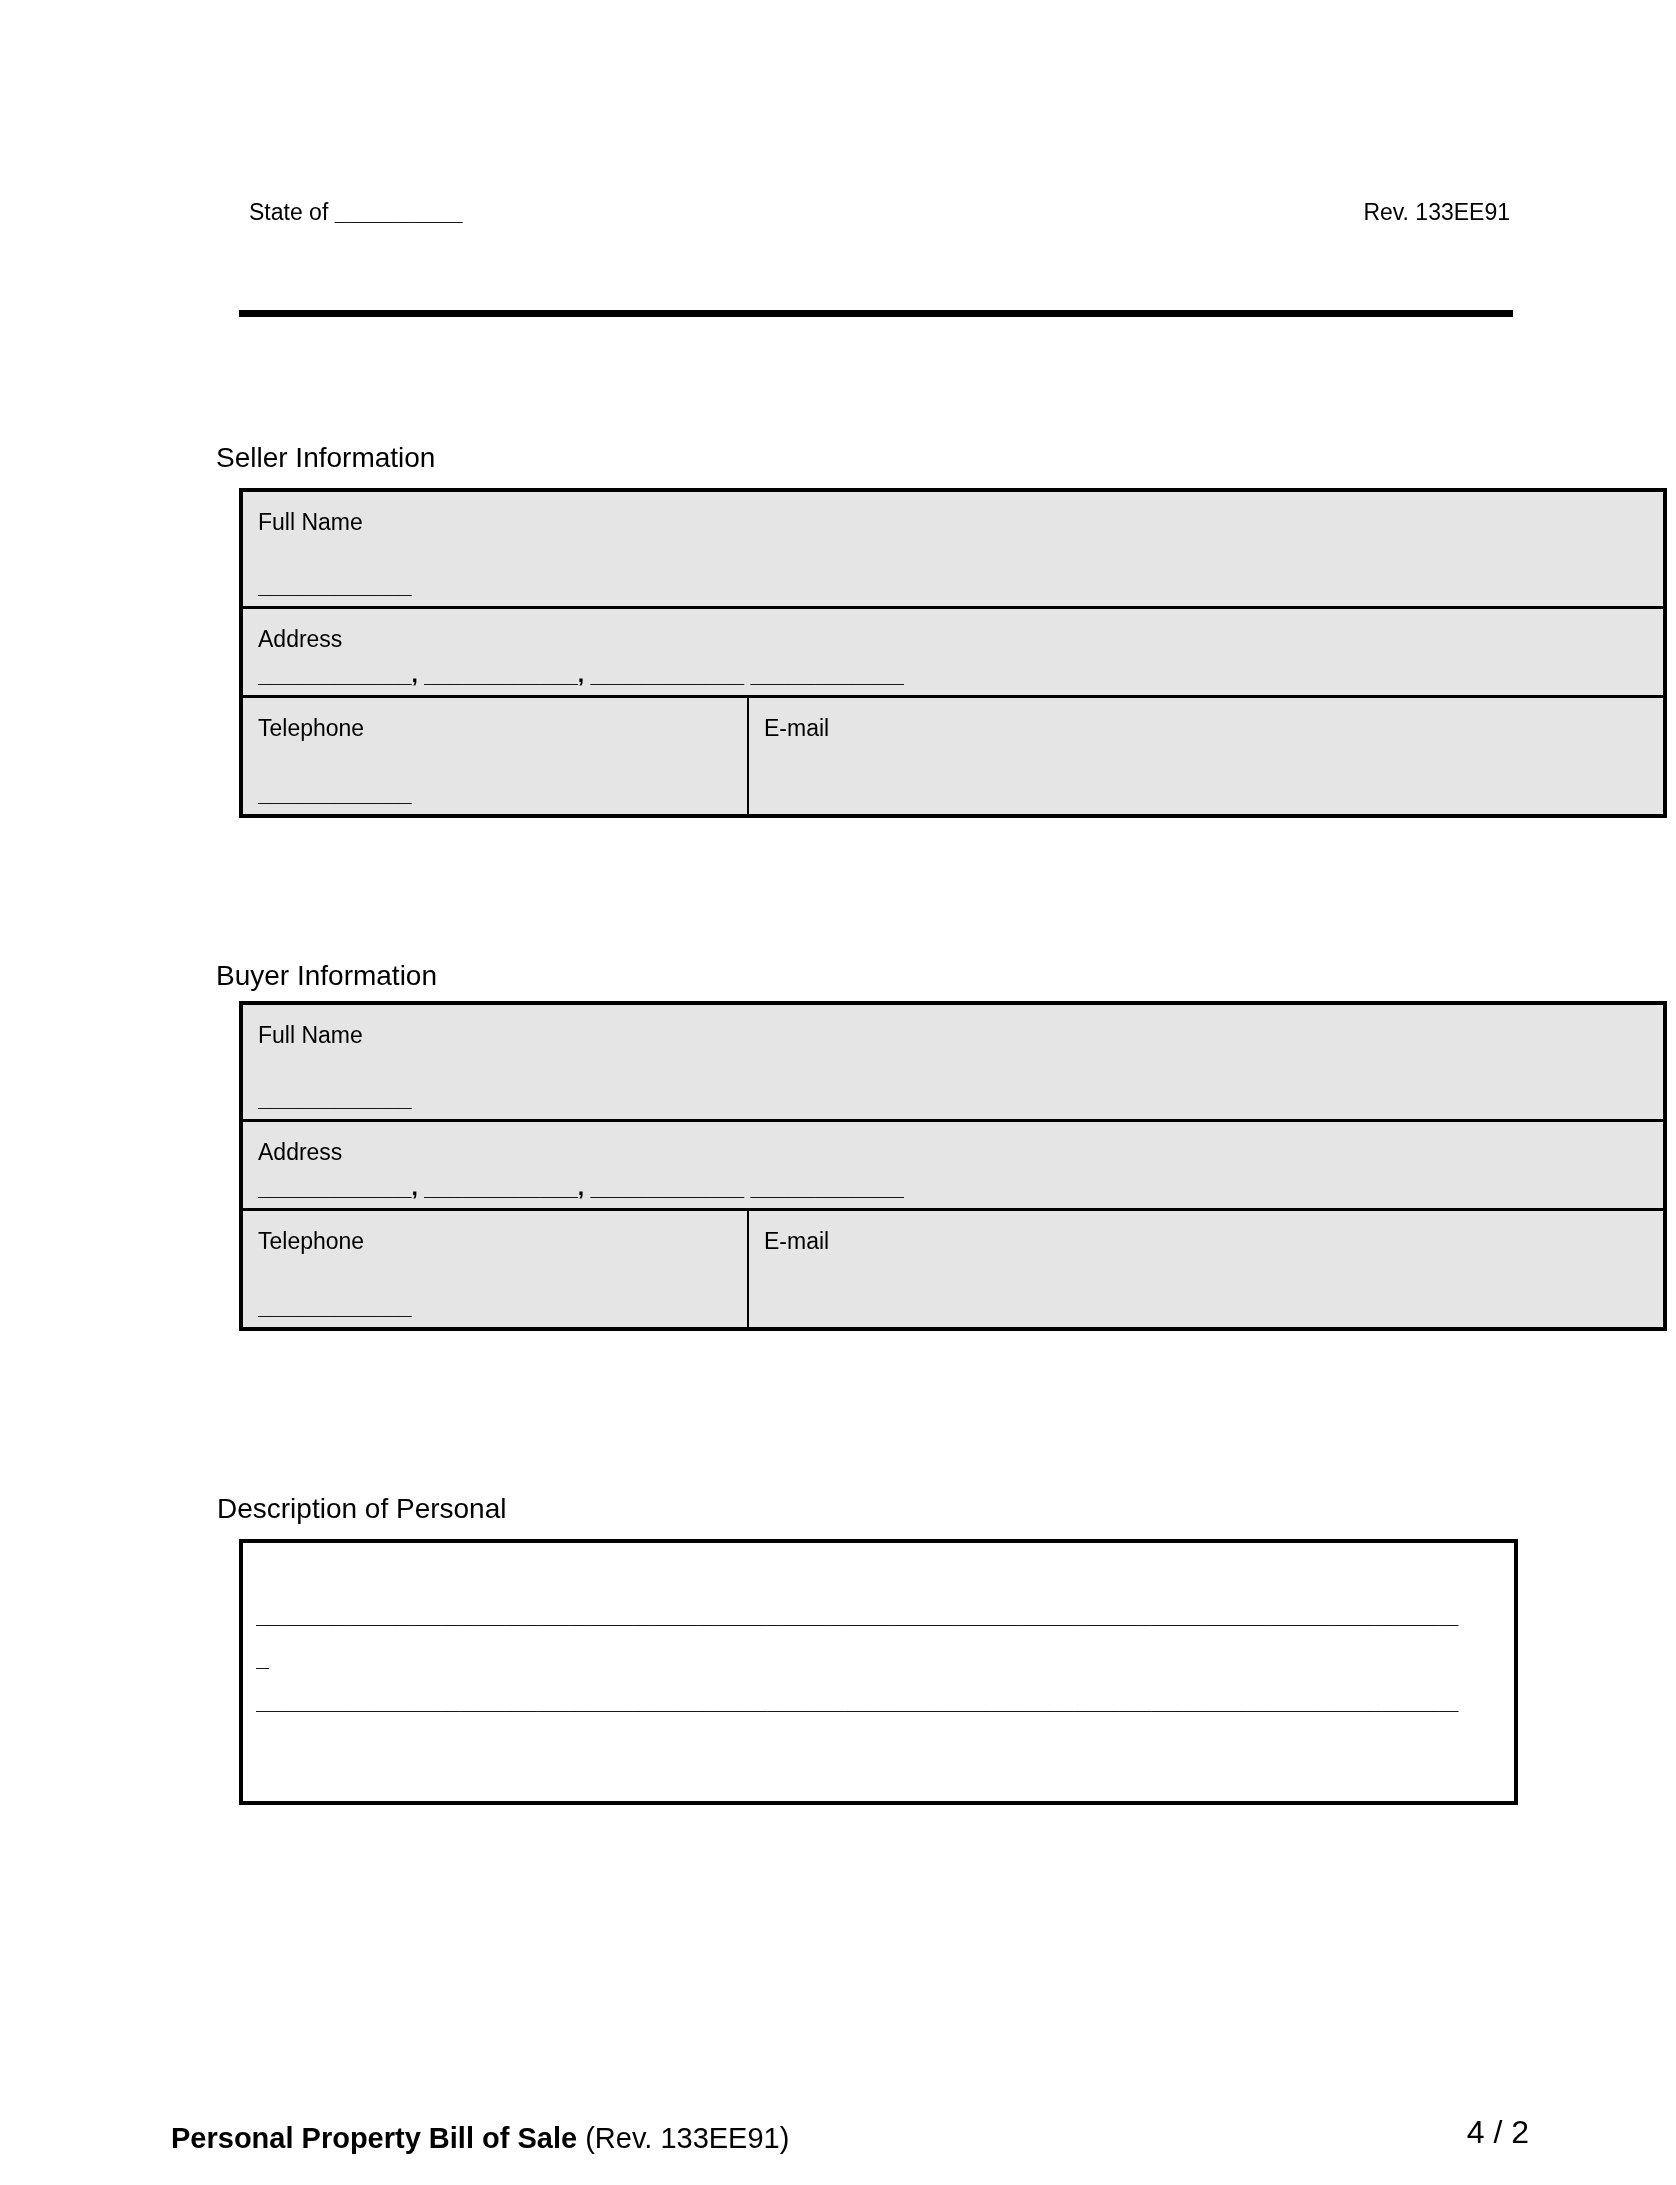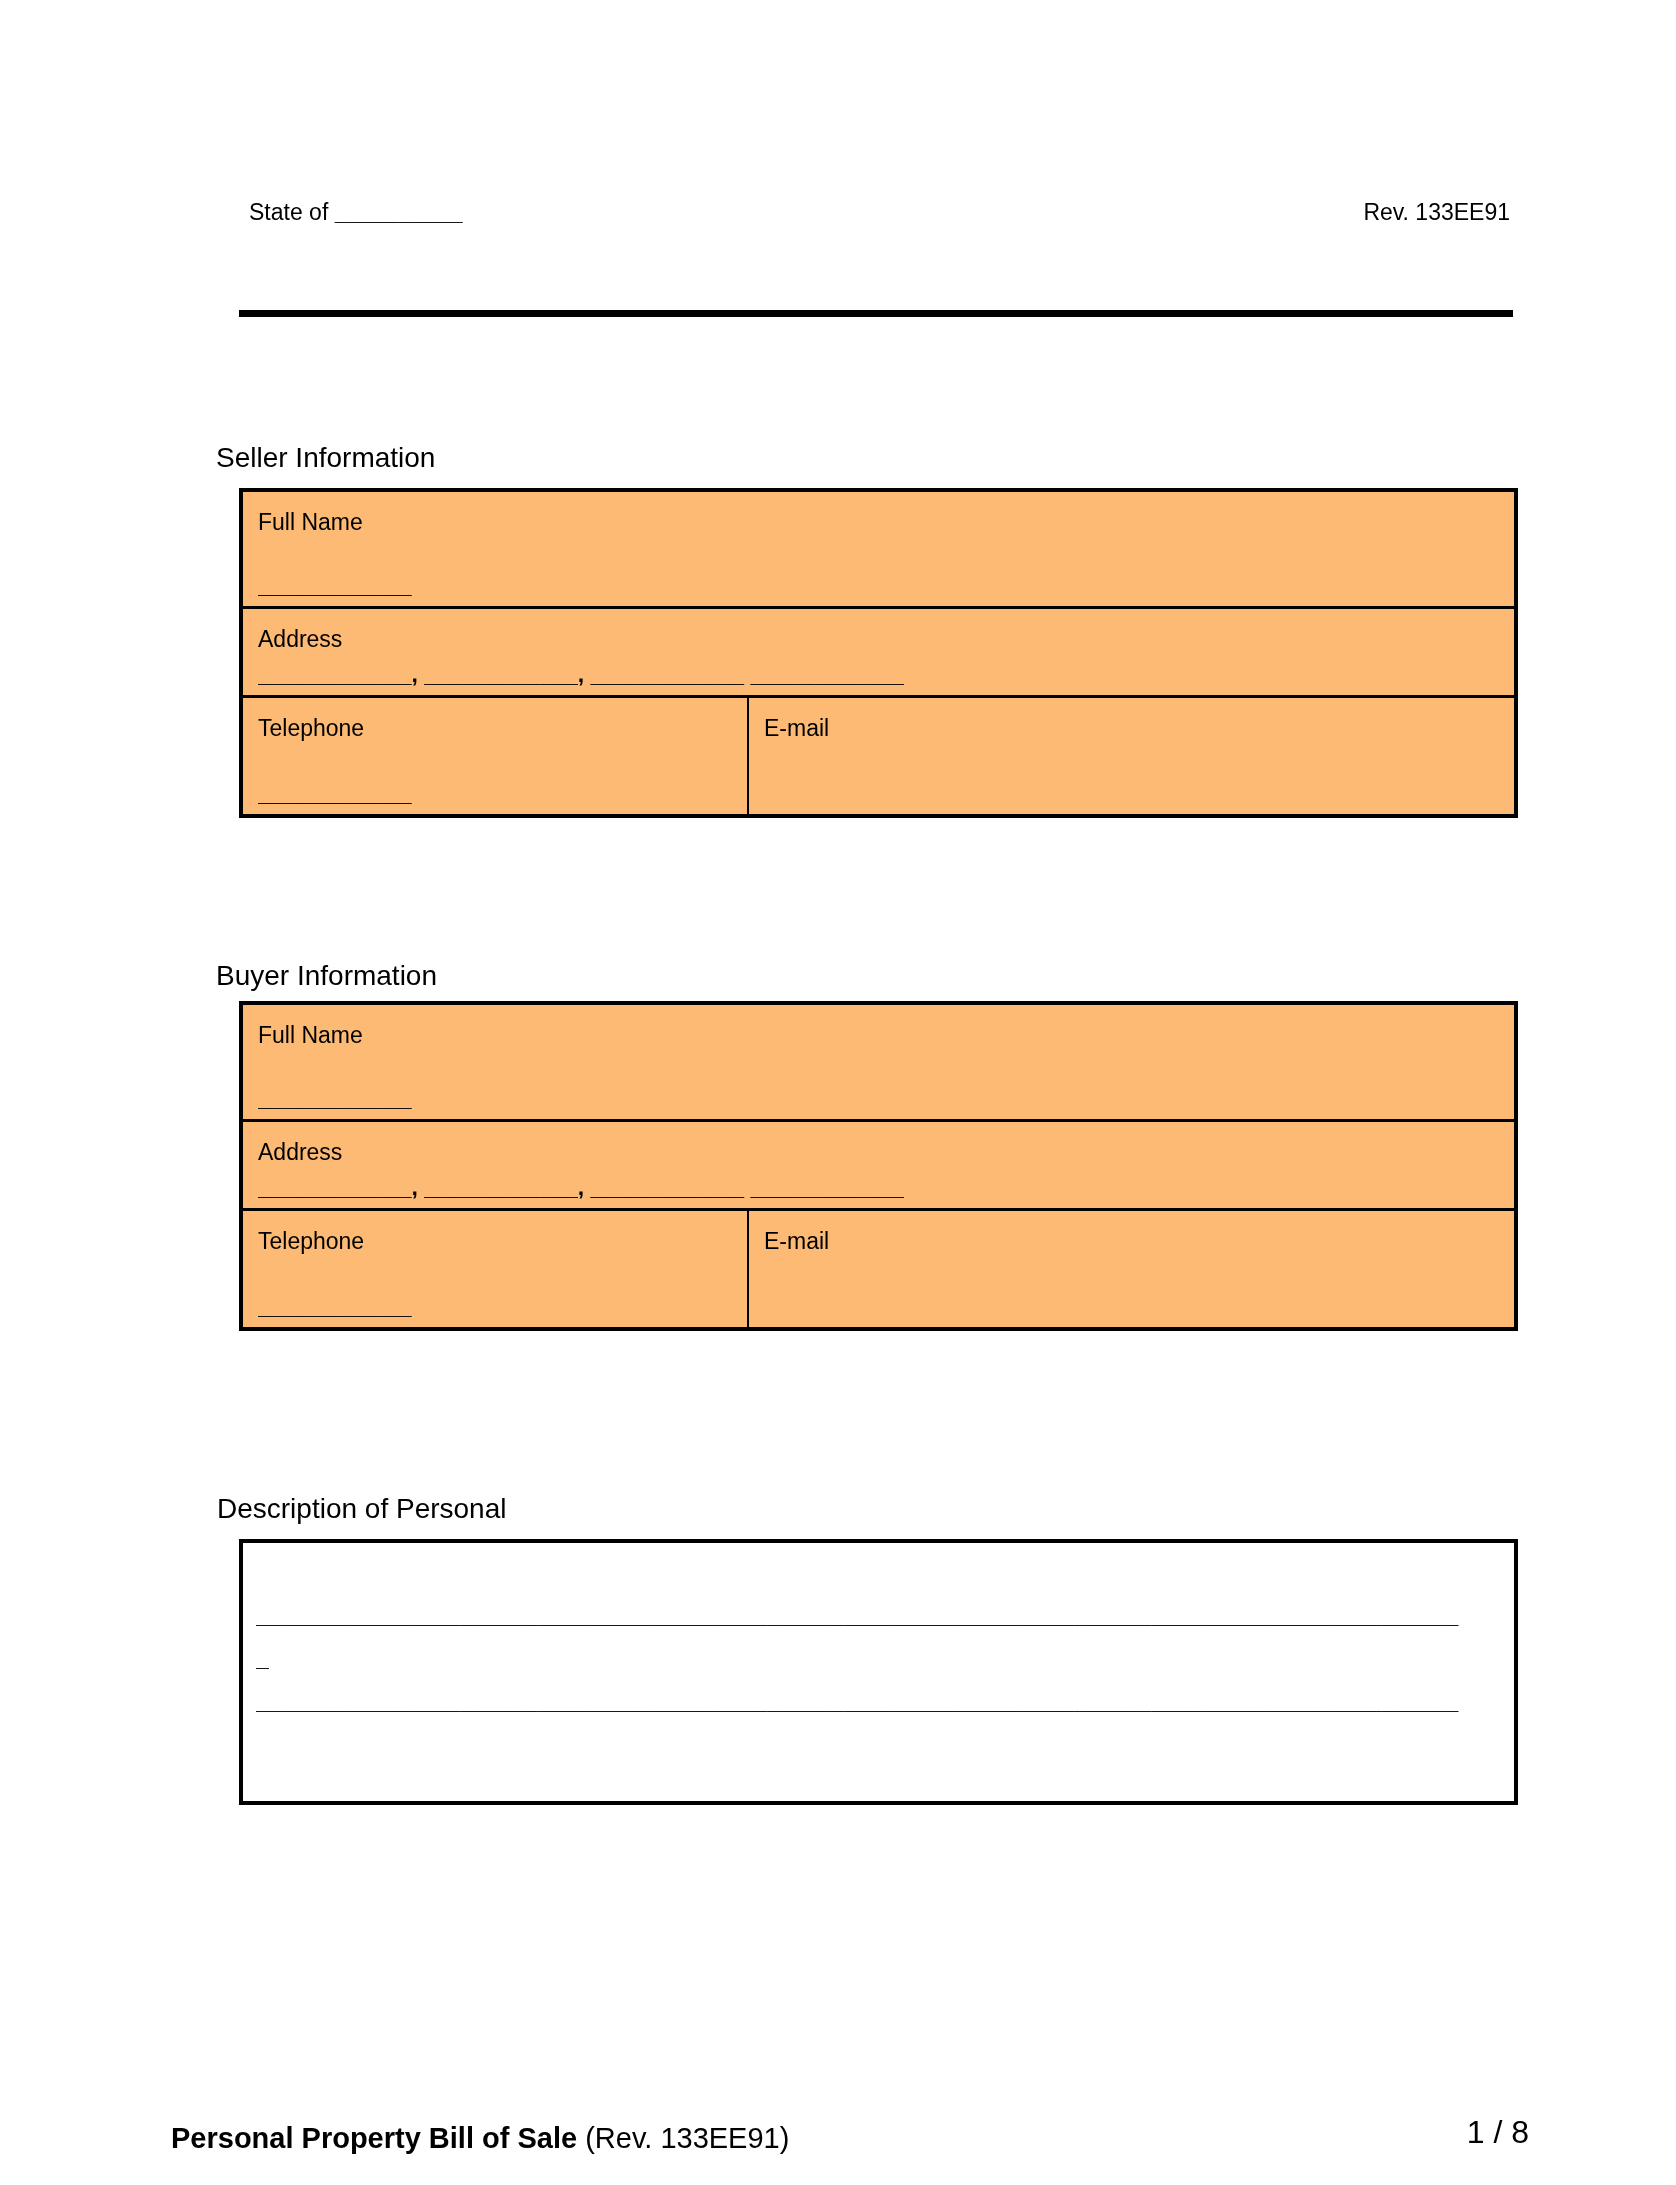--- a/index.html
+++ b/index.html
@@ -29,24 +29,24 @@
   .title-rule { left: 239px; top: 310px; width: 1274px; height: 6.5px; background: #000; }
 
   
   .section-heading { font-size: 28px; font-weight: normal; white-space: nowrap; margin-left: 27px; }
   .seller-heading { left: 189px; top: 442px; }
   .buyer-heading { left: 189px; top: 960px; }
   .desc-heading { left: 190px; top: 1493px; }
 
   
   .info-table {
-    left: 239px; width: 1279px;
+    left: 239px; width: 1428px;
     border: 4.7px solid #000;
     box-sizing: border-box;
-    background: #fdba74;
+    background: #e5e5e5;
   }
   .seller-table { top: 488px; }
   .buyer-table  { top: 1001px; }
   .trow { position: relative; box-sizing: border-box; }
   .trow-1 { height: 117px; border-bottom: 3.7px solid #000; }
   .trow-2 { height: 89px;  border-bottom: 3.7px solid #000; }
   .trow-3 { height: 116px; display: flex; justify-content: flex-end; }
   .tcell { position: relative; box-sizing: border-box; }
   .tcell-left { width: 506px; border-right: 2.8px solid #000; }
   .tcell-right { flex: 1; padding-left: 28px; }
@@ -136,16 +136,16 @@
   <div class="abs section-heading desc-heading">Description of Personal</div>
   <div class="abs desc-box">
     <div class="desc-line">______________________________________________________________________________________________</div>
     <div class="desc-line">_</div>
     <div class="desc-line">______________________________________________________________________________________________</div>
   </div>
 
   <div class="abs footer-line">
     <span class="footer-bold">Personal Property Bill of Sale</span><span> (Rev. 133EE91)</span>
   </div>
-  <div class="abs page-number">1 / 8</div>
+  <div class="abs page-number">4 / 2</div>
 
 </div>
 
 
 </body></html>

